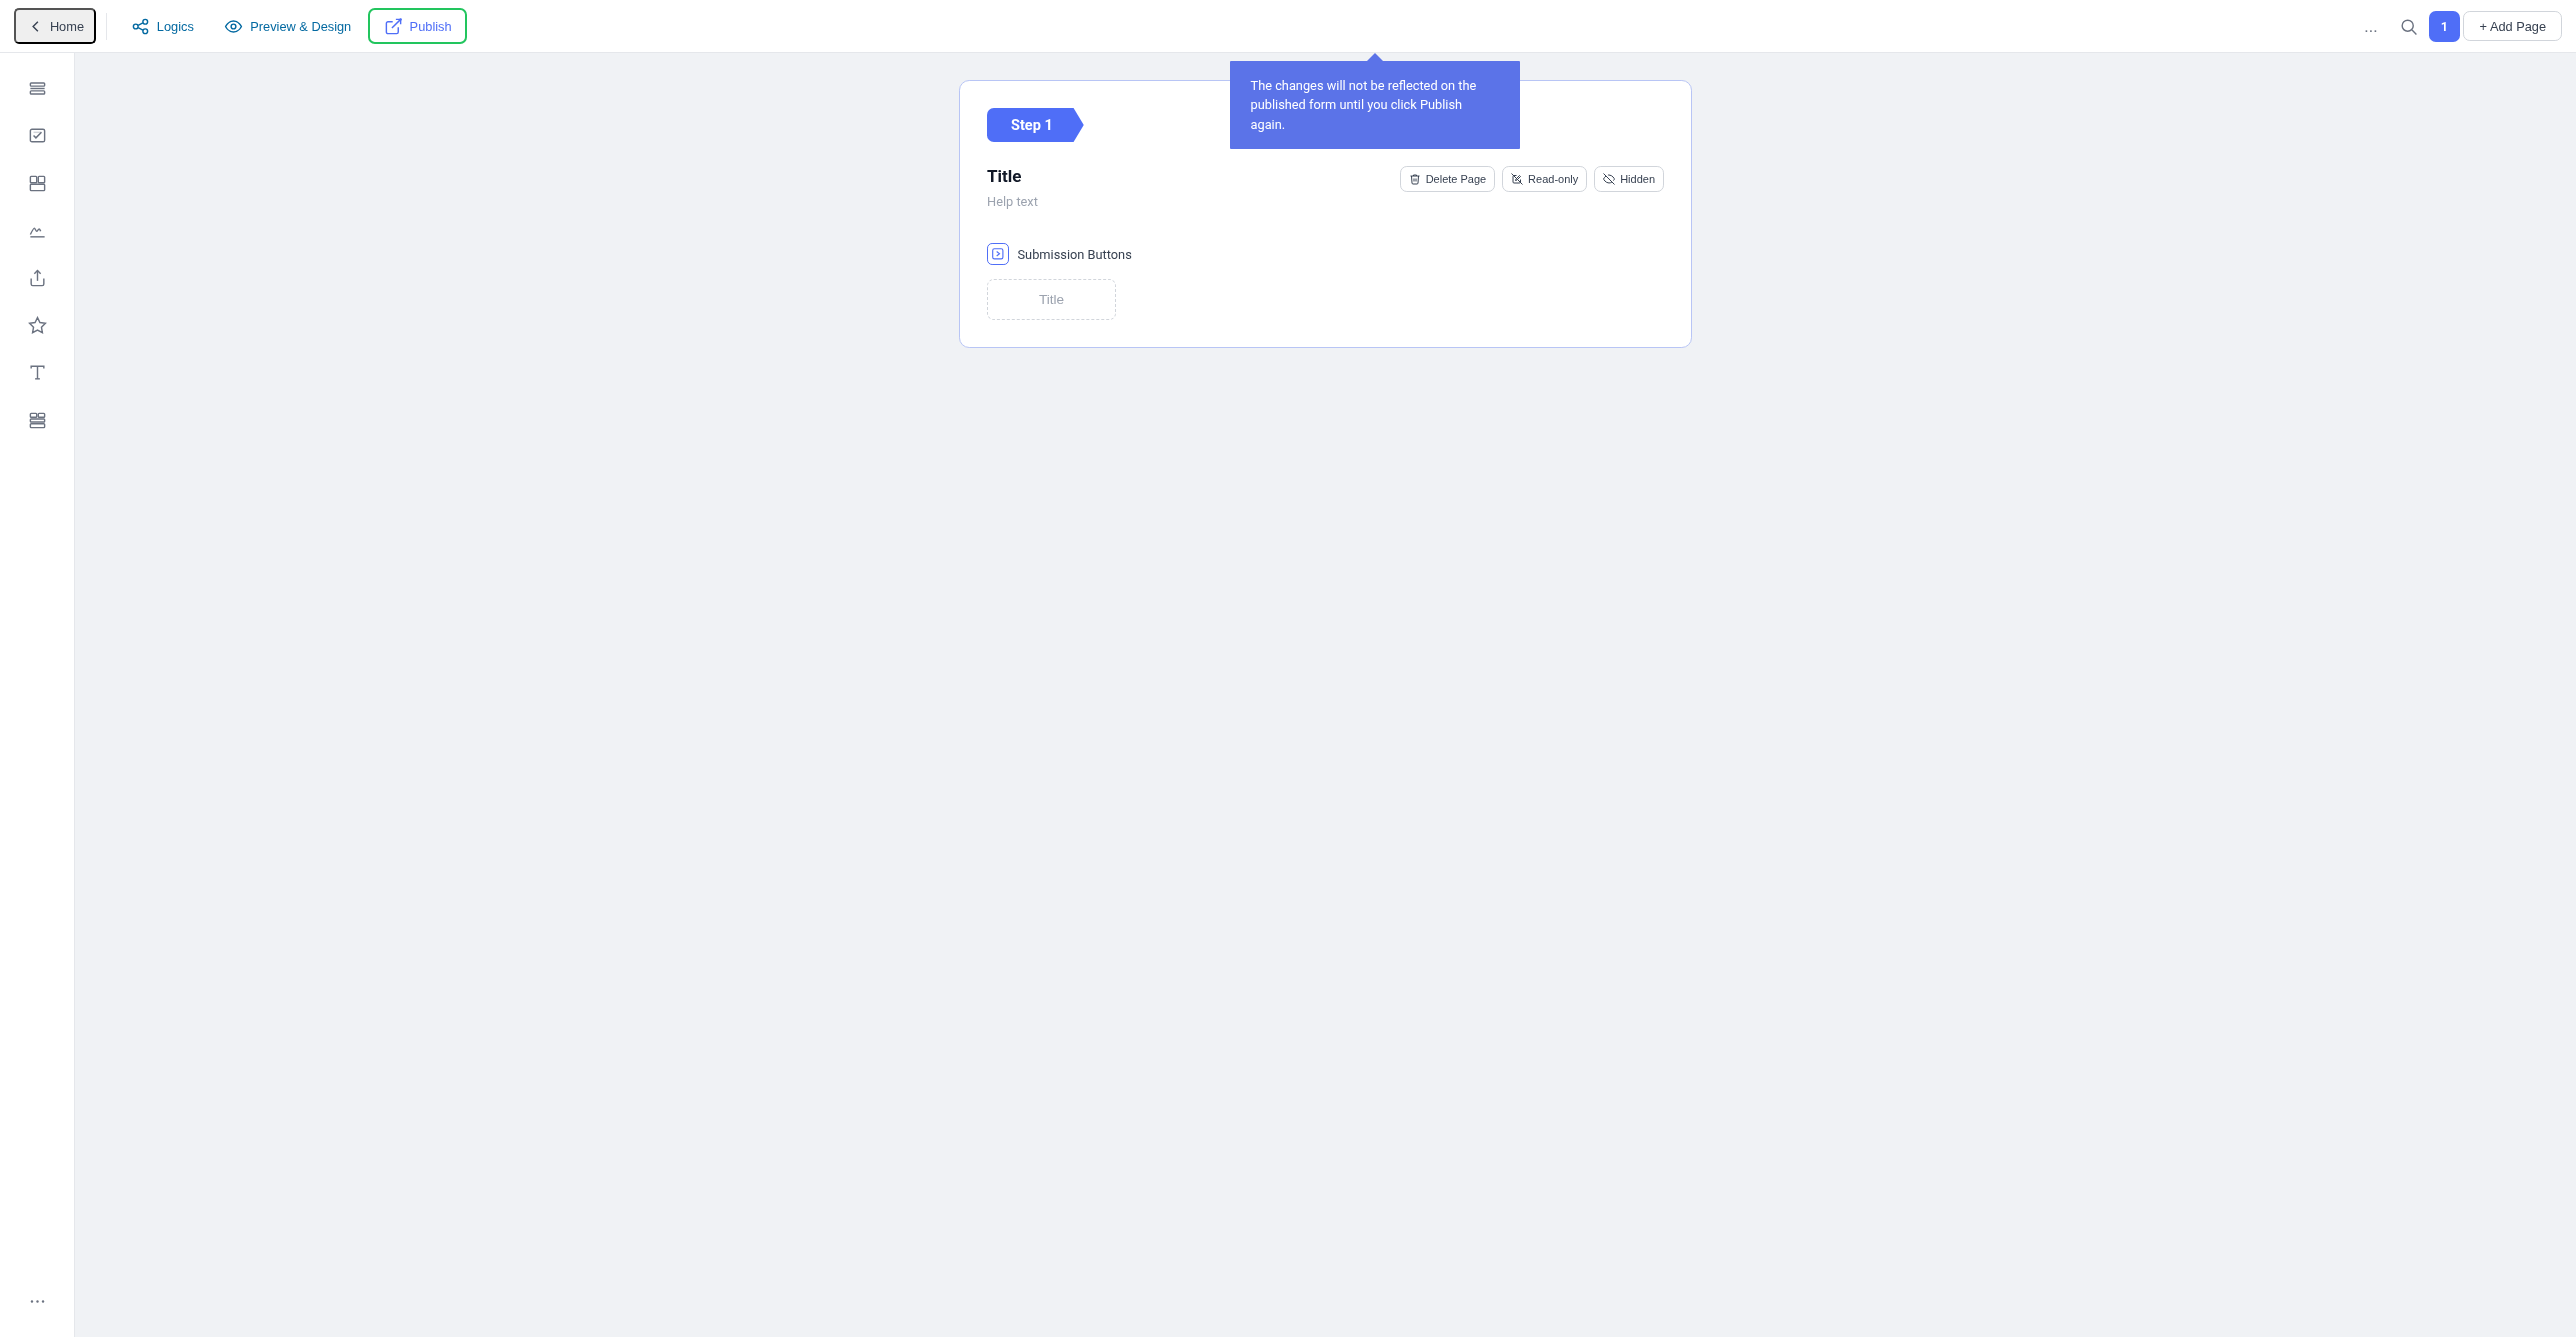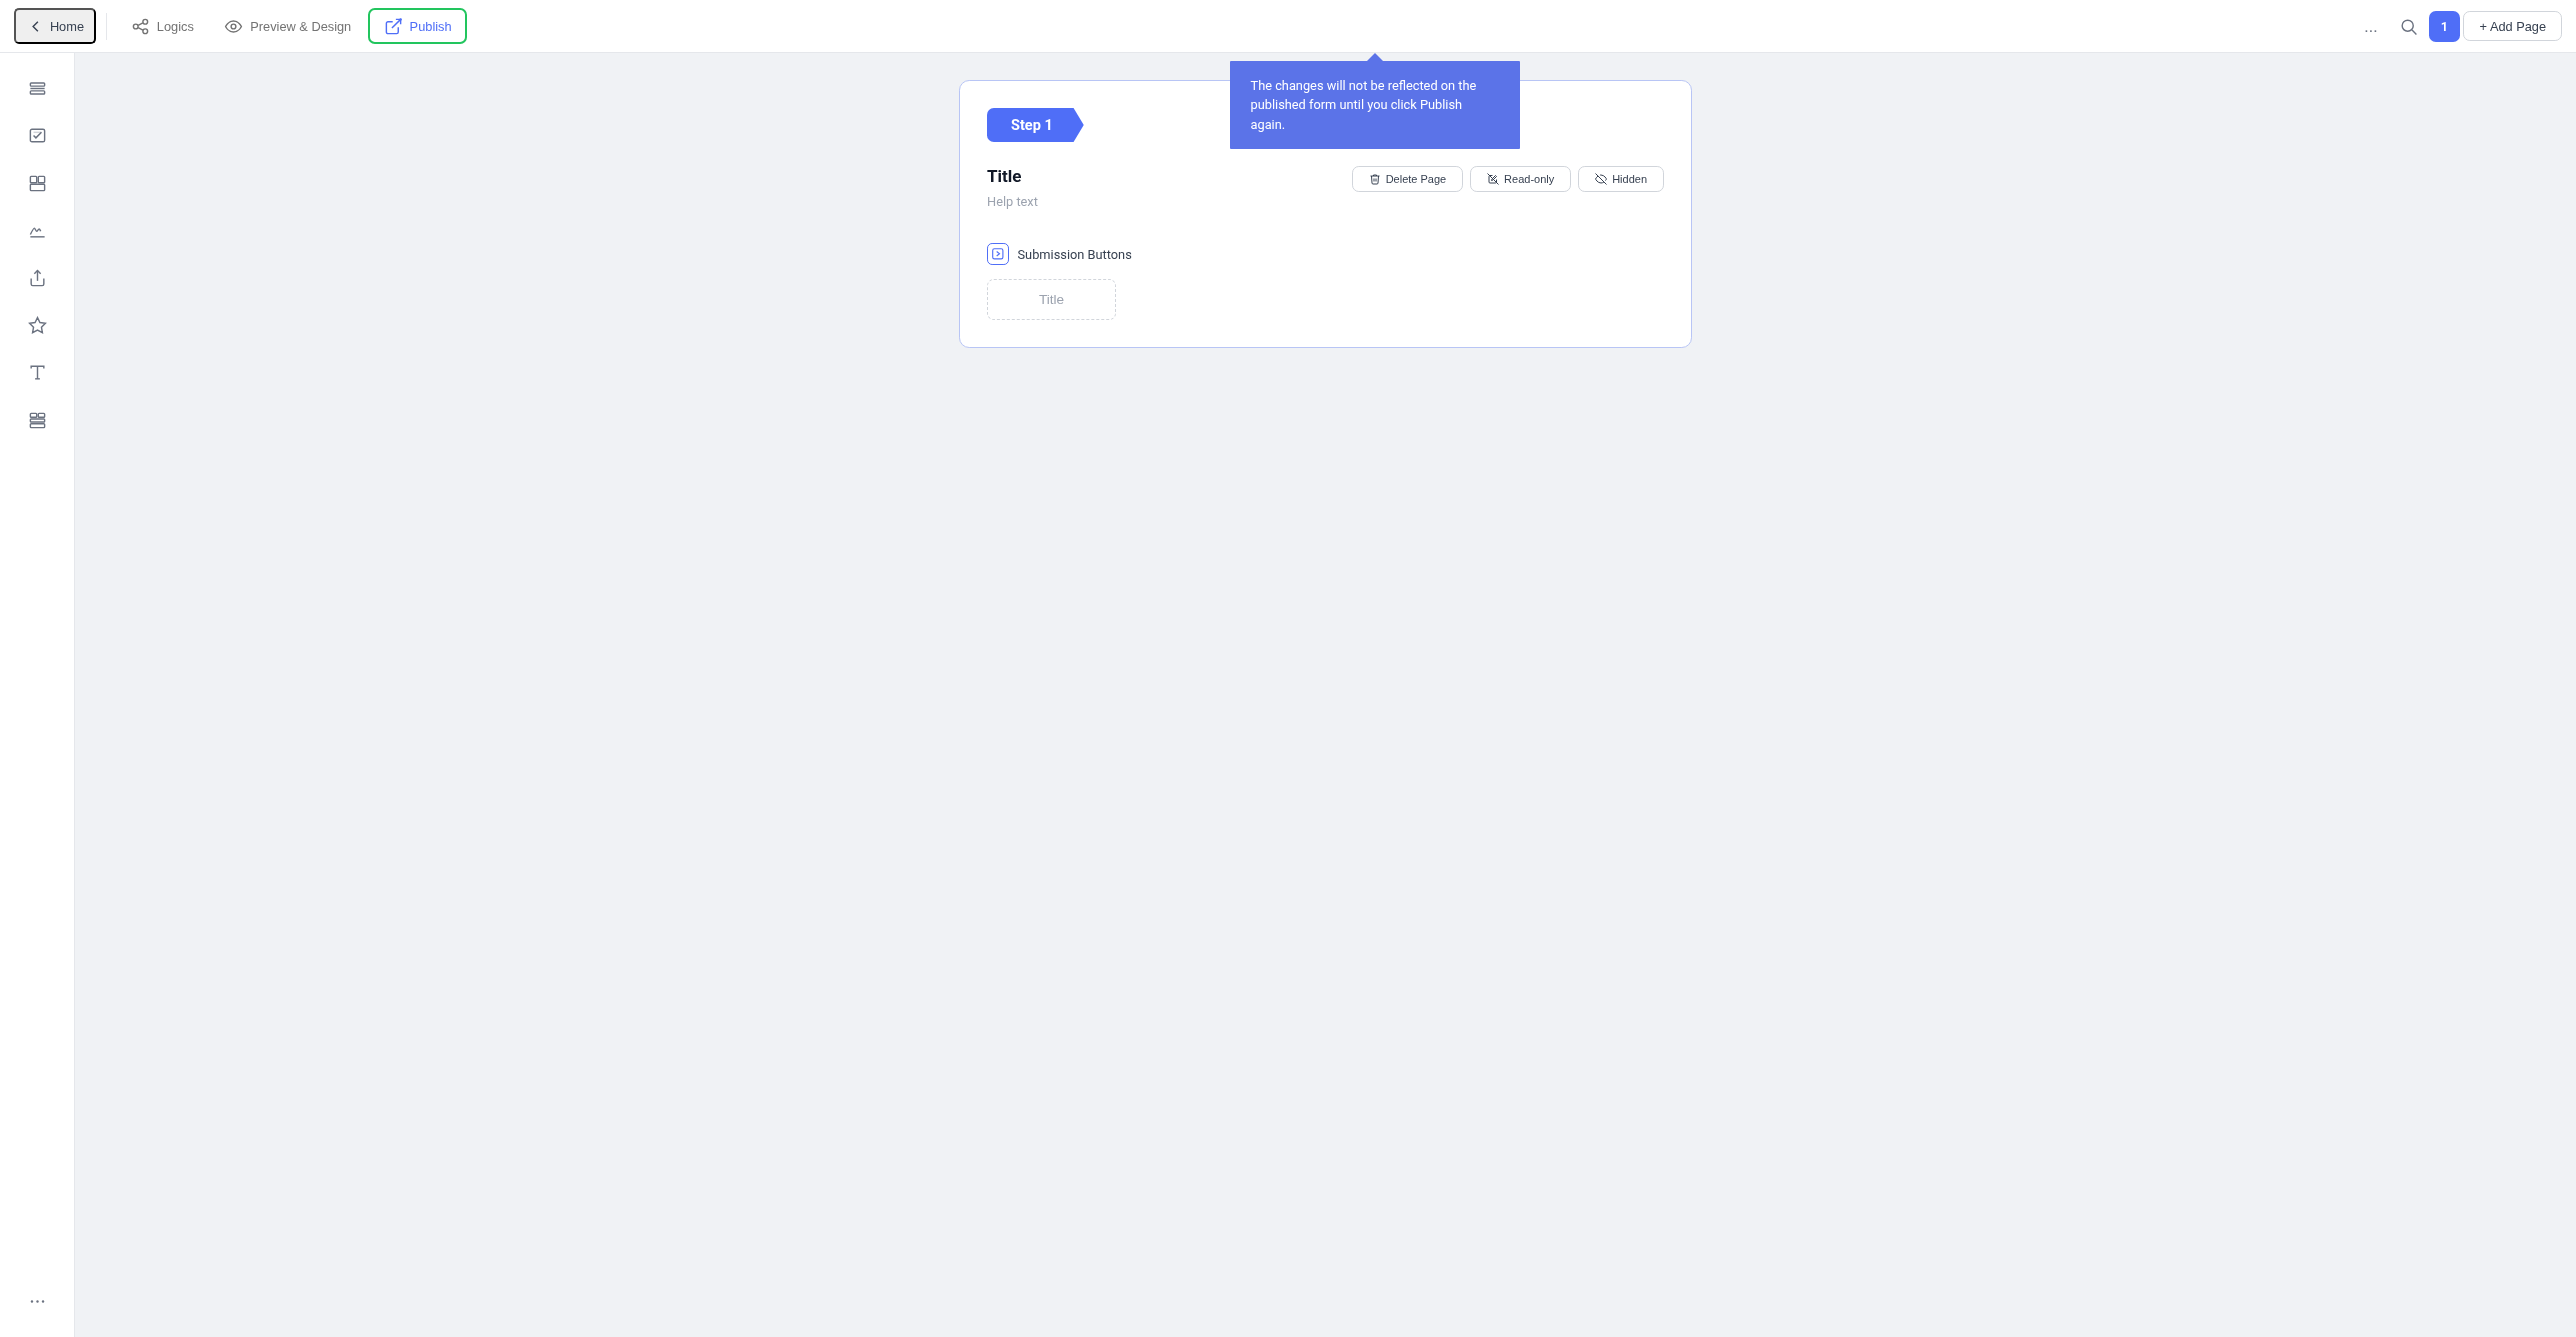--- a/index.html
+++ b/index.html
@@ -39,21 +39,21 @@
       margin: 0 6.8px;
     }
     .nav-btn {
       display: flex;
       align-items: center;
       gap: 6.8px;
       padding: 6.8px 13.6px;
       border-radius: 6.8px;
       border: none;
       background: transparent;
-      color: #737373;
+      color: #0369a1;
       font-size: 12.8px;
       cursor: pointer;
     }
     .nav-btn-publish {
       border: 2.1px solid #22c55e;
       color: #4f6ef7;
       font-size: 12.8px;
       font-weight: 500;
       background: #fff;
     }
@@ -216,21 +216,21 @@
       margin-top: 8px;
     }
     .page-actions {
       display: flex;
       gap: 6.8px;
     }
     .page-action-btn {
       display: flex;
       align-items: center;
       gap: 5.1px;
-      padding: 6px 16px;
+      padding: 6px 8px;
       border: 1.3px solid #d1d5db;
       border-radius: 6.8px;
       background: #fff;
       color: #374151;
       font-size: 11px;
       cursor: pointer;
     }
 
     
     .submission-section {

